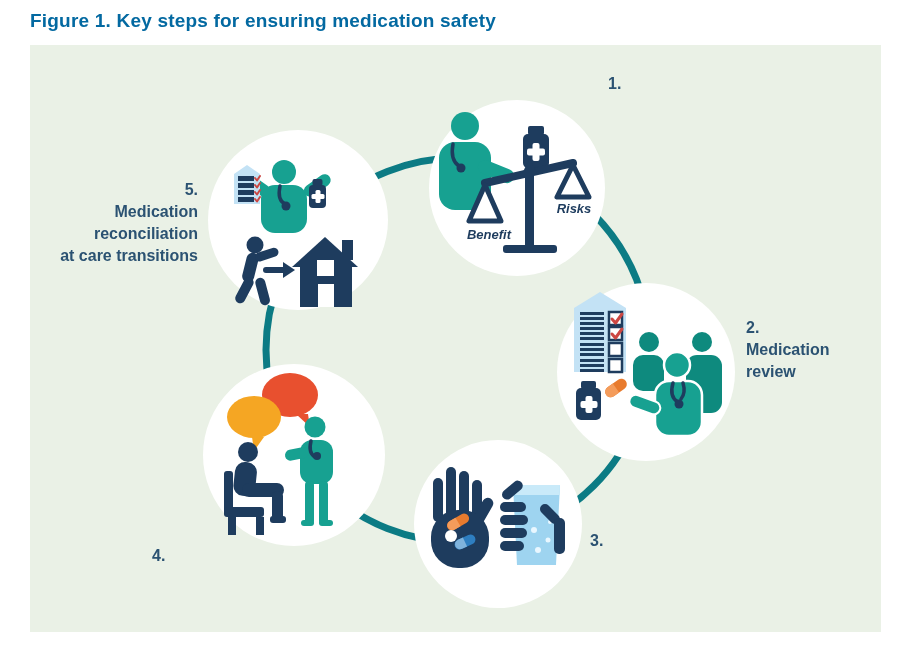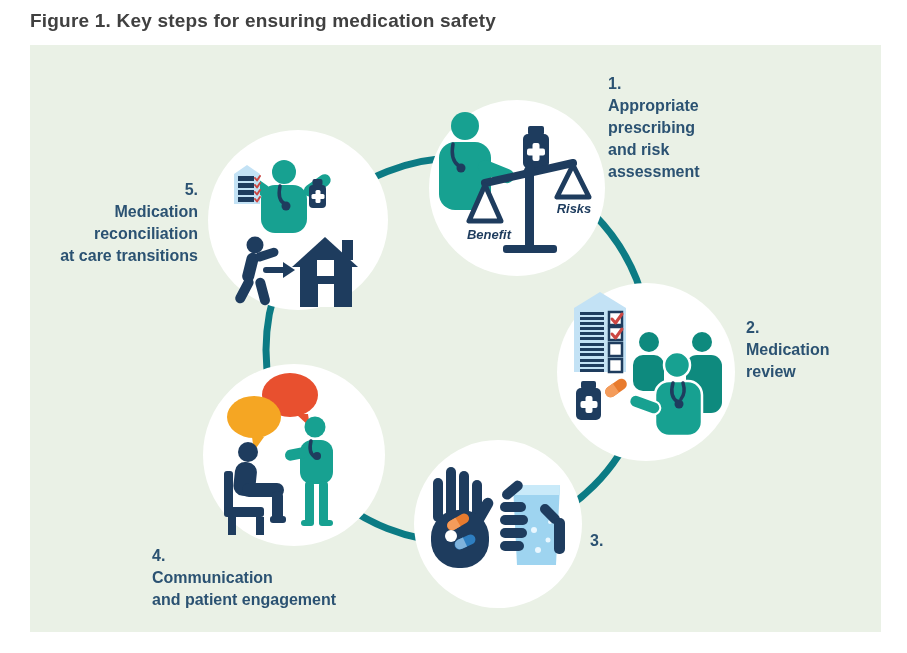--- a/index.html
+++ b/index.html
@@ -1,19 +1,19 @@
 <!DOCTYPE html>
 <html><head>
 <meta charset="utf-8">
 <style>
   html,body{margin:0;padding:0;background:#ffffff;}
   .stage{position:relative;width:907px;height:653px;background:#ffffff;overflow:hidden;
          font-family:"Liberation Sans",sans-serif;}
   .fig-title{position:absolute;left:30px;top:10px;font-size:19px;font-weight:bold;
-             color:#404040;letter-spacing:.2px;}
+             color:#0369a1;letter-spacing:.2px;}
   .panel{position:absolute;left:30px;top:45px;width:851px;height:587px;background:#EAF1E6;}
   .panel svg{position:absolute;left:0;top:0;}
   .step-label{position:absolute;color:#2B5272;font-size:16px;font-weight:bold;line-height:22px;}
   .step-label .lines{white-space:pre-line;}
   .align-r{text-align:right;}
 
   
   .ring{fill:none;stroke:#0C7B84;stroke-width:7;}
   .wc{fill:#ffffff;}
   .navy{fill:#1E3C5E;}
@@ -247,37 +247,31 @@
           <polygon class="navy" points="-6,47 27,17 60,47"></polygon>
           <rect class="navy" x="2" y="45" width="52" height="42"></rect>
           <rect class="white" x="19" y="40" width="17" height="16"></rect>
           <rect class="white" x="20" y="64" width="16" height="23"></rect>
         </g>
       </g>
     </svg>
 
     <div class="step-label" style="left:578px;top:28px;width:170px;">
       <div class="num">1.</div>
-      <div class="lines">Appropriate
-prescribing
-and risk
-assessment</div>
     </div>
     <div class="step-label" style="left:716px;top:272px;width:130px;">
       <div class="num">2.</div>
       <div class="lines">Medication
 review</div>
     </div>
     <div class="step-label" style="left:560px;top:485px;width:180px;">
       <div class="num">3.</div>
     </div>
     <div class="step-label" style="left:122px;top:500px;width:240px;">
       <div class="num">4.</div>
-      <div class="lines">Communication
-and patient engagement</div>
     </div>
     <div class="step-label align-r" style="left:6px;top:134px;width:162px;">
       <div class="num">5.</div>
       <div class="lines">Medication
 reconciliation
 at care transitions</div>
     </div>
   </div>
 </div>
 

